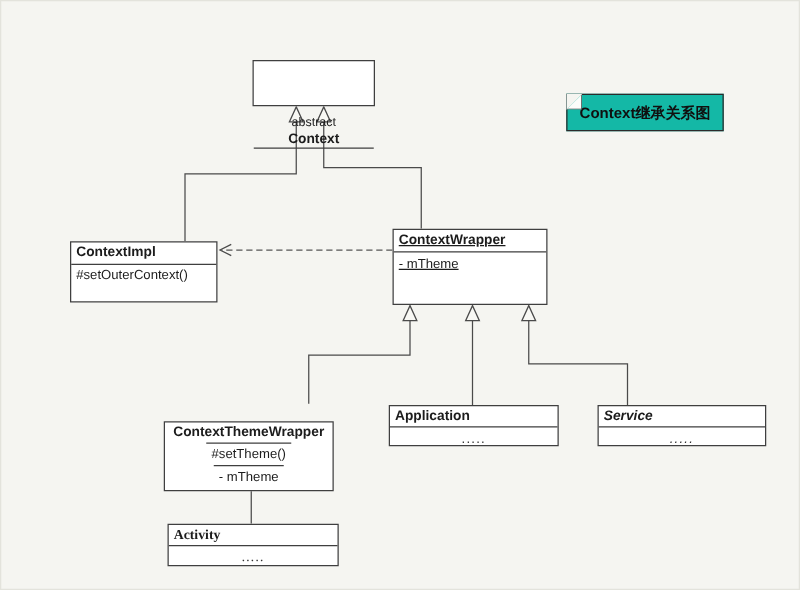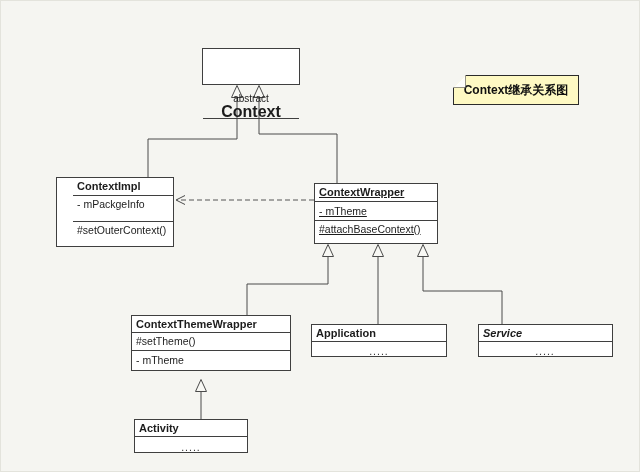--- a/index.html
+++ b/index.html
@@ -56,45 +56,45 @@
     align-items: flex-end;
     justify-content: center;
     line-height: 10px;
     color: #333;
   }
 
   
   #box-context            { left: 201px; top: 47px;  width: 98px;  height: 37px; }
   #box-context .hdr       { text-align: center; height: 26px; margin-top: 44px; }
   #box-context .stereo    { display: block; font-size: 10px; font-weight: normal; line-height: 12px; }
-  #box-context .cname     { display: block; font-size: 16px; font-weight: bold; line-height: 13px; }
+  #box-context .cname     { display: block; font-size: 11px; font-weight: bold; line-height: 13px; }
   #box-context .empty     { border-top: 1px solid #3f3f3f; flex: 1 1 auto; }
 
-  #box-contextimpl        { left: 55px;  top: 176px; width: 118px; height: 70px; padding-left: 16px; }
+  #box-contextimpl        { left: 55px;  top: 192px; width: 118px; height: 49px; }
   #box-contextimpl .c-title { height: 17px; line-height: 17px; }
 
   #box-contextwrapper     { left: 313px; top: 182px; width: 124px; height: 61px; text-decoration: underline; }
   #box-contextwrapper .c-title { height: 17px; line-height: 17px; }
   #box-contextwrapper .attr { flex: 0 0 18px; line-height: 18px; }
 
-  #box-contextthemewrapper { left: 130px; top: 314px; width: 160px; height: 56px; }
+  #box-contextthemewrapper { left: 130px; top: 336px; width: 136px; height: 56px; align-items: center; }
   #box-contextthemewrapper .c-title { height: 16px; }
   #box-contextthemewrapper .attr { flex: 0 0 19px; line-height: 19px; }
 
   #box-application        { left: 310px; top: 323px; width: 136px; height: 33px; }
   #box-service            { left: 477px; top: 323px; width: 135px; height: 33px; font-style: italic; }
-  #box-activity           { left: 133px; top: 418px; width: 114px; height: 34px; }
+  #box-activity           { left: 133px; top: 418px; width: 137px; height: 34px; font-family: Liberation Serif, serif; }
   #box-application .c-title, #box-service .c-title, #box-activity .c-title { height: 16px; }
 
   
   .note {
     position: absolute;
     left: 452px; top: 74px;
     width: 126px; height: 30px;
-    background: #fef9c3;
+    background: #14b8a6;
     border: 1px solid #2b2b2b;
     box-sizing: border-box;
     display: flex;
     align-items: center;
     justify-content: center;
   }
   .note-text {
     font-size: 12px;
     font-weight: bold;
     color: #101010;
@@ -146,28 +146,26 @@
   <div class="uml-class" id="box-context">
     <div class="hdr">
       <span class="stereo">abstract</span>
       <span class="cname">Context</span>
     </div>
     <div class="empty"></div>
   </div>
 
   <div class="uml-class" id="box-contextimpl">
     <div class="c-title">ContextImpl</div>
-    <div class="c-row attr">- mPackgeInfo</div>
     <div class="c-row meth">#setOuterContext()</div>
   </div>
 
   <div class="uml-class" id="box-contextwrapper">
     <div class="c-title">ContextWrapper</div>
     <div class="c-row attr">- mTheme</div>
-    <div class="c-row meth">#attachBaseContext()</div>
   </div>
 
   <div class="uml-class" id="box-contextthemewrapper">
     <div class="c-title">ContextThemeWrapper</div>
     <div class="c-row meth">#setTheme()</div>
     <div class="c-row attr">- mTheme</div>
   </div>
 
   <div class="uml-class" id="box-application">
     <div class="c-title center">Application</div>

